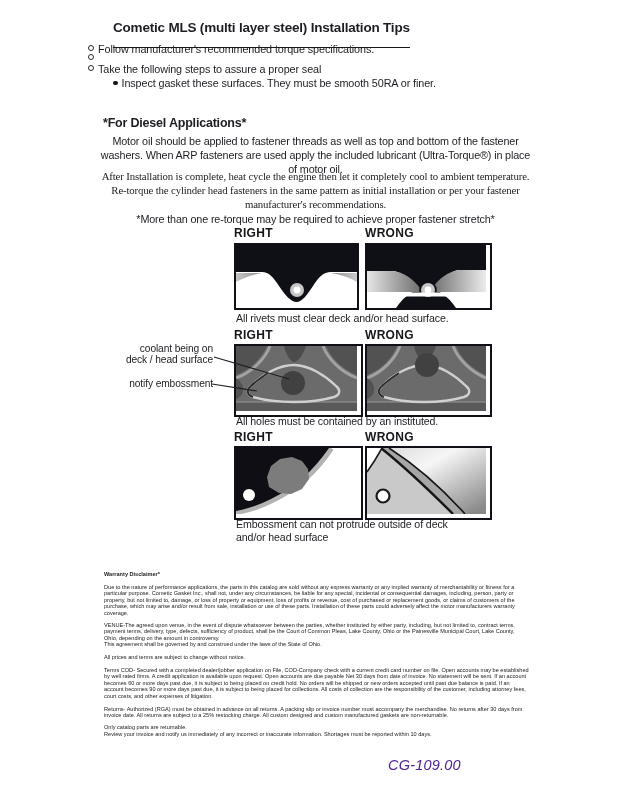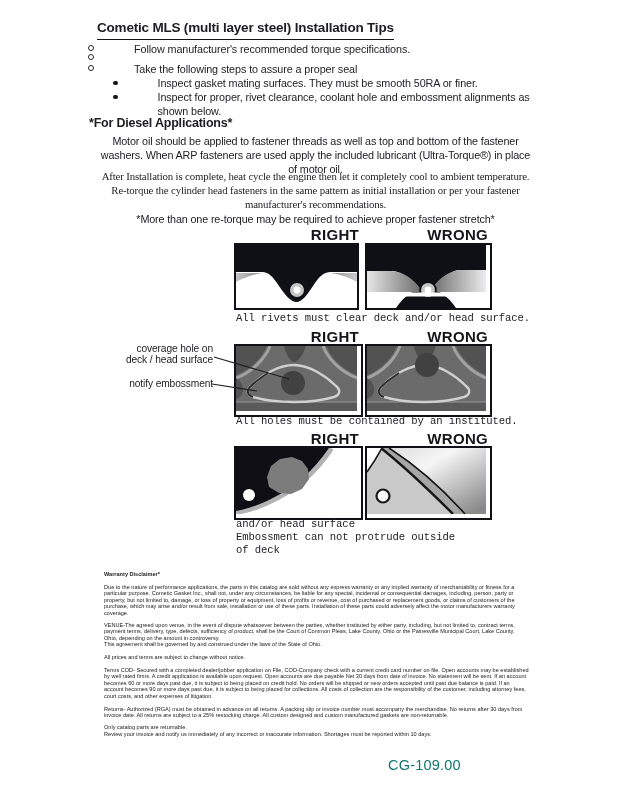--- a/index.html
+++ b/index.html
@@ -1,43 +1,43 @@
 <!DOCTYPE html>
 <html><head>
 <meta charset="utf-8">
 <style>
   html,body{margin:0;padding:0;background:#ffffff;}
   .page{position:relative;width:618px;height:800px;background:#ffffff;overflow:hidden;
         font-family:"Liberation Sans", sans-serif;color:#1d1d22;}
   .abs{position:absolute;}
-  .title{left:97px;top:20px;font-size:13.5px;font-weight:bold;letter-spacing:-0.2px;
-         border-bottom:1.6px solid #15151a;padding-bottom:4px;}
+  .title{left:113px;top:20px;font-size:13.5px;font-weight:bold;letter-spacing:-0.2px;
+         border-bottom:1.6px solid #15151a;padding-bottom:12px;}
   .tips{left:88px;top:42px;font-size:10.8px;letter-spacing:-0.1px;line-height:14px;width:460px;}
-  .tip-row{display:flex;align-items:baseline;gap:36px;}
+  .tip-row{display:flex;align-items:baseline;}
   .dot-o{flex:0 0 auto;width:4px;height:4px;border:1px solid #2a2a2a;border-radius:50%;
          margin-right:4px;position:relative;top:-2px;}
   .dot-f{flex:0 0 auto;width:4.5px;height:4.5px;background:#15151a;border-radius:50%;
          margin-right:4px;position:relative;top:-2px;}
   .sub{margin-left:25px;}
-  .diesel-head{left:89px;top:116px;font-size:12.5px;font-weight:bold;letter-spacing:-0.2px;}
+  .diesel-head{left:103px;top:116px;font-size:12.5px;font-weight:bold;letter-spacing:-0.2px;}
   .para{left:97px;width:437px;font-size:10.8px;letter-spacing:-0.15px;line-height:14.2px;text-align:center;}
   .p1{top:134px;}
   .p2{top:169px;font-family:Liberation Serif, serif;}
   .p3{top:212px;}
-  .figlabel{font-size:15px;font-weight:600;letter-spacing:0.3px;text-align:right;color:#15151a;}
+  .figlabel{font-size:12px;font-weight:600;letter-spacing:0.3px;text-align:left;color:#15151a;}
   .figbox{border:2px solid #101016;background:#fff;line-height:0;}
-  .caption{font-size:10.6px;letter-spacing:-0.1px;color:#1d1d22;line-height:13px;font-family:Liberation Mono, monospace;}
+  .caption{font-size:10.6px;letter-spacing:-0.1px;color:#1d1d22;line-height:13px;}
   .callout{font-size:10.2px;letter-spacing:-0.1px;text-align:right;line-height:11.2px;color:#1d1d22;}
   .fineprint-wrap{left:104px;top:571px;width:430px;height:180px;}
   .fineprint{width:762px;transform:scale(0.558);transform-origin:0 0;
              font-size:10px;line-height:11.6px;letter-spacing:0;color:#222;}
   .fineprint .fp-head{font-weight:bold;margin:0 0 11px 0;}
   .fineprint p{margin:0 0 11px 0;}
   .fineprint p.tight{margin:0;}
-  .pagenum{left:388px;top:757px;font-size:14.5px;letter-spacing:0.2px;color:#0f766e;}
+  .pagenum{left:388px;top:757px;font-size:14.5px;letter-spacing:0.2px;color:#4c1d95;font-style:italic;}
   svg{display:block;}
 </style>
 </head>
 <body>
 
 <div class="page">
 
   <div class="abs title">Cometic MLS (multi layer steel) Installation Tips</div>
 
   <div class="abs tips">
@@ -47,25 +47,21 @@
     </div>
     <div class="tip-row">
       <span class="dot-o"></span>
     </div>
     <div class="tip-row">
       <span class="dot-o"></span>
       <span>Take the following steps to assure a proper seal</span>
     </div>
     <div class="tip-row sub">
       <span class="dot-f"></span>
-      <span>Inspect gasket mating surfaces.  They must be smooth 50RA or finer.</span>
-    </div>
-    <div class="tip-row sub">
-      <span class="dot-f"></span>
-      <span>Inspect for proper, rivet clearance, coolant hole and embossment alignments as shown below.</span>
+      <span>Inspect gasket these surfaces.  They must be smooth 50RA or finer.</span>
     </div>
   </div>
 
   <div class="abs diesel-head">*For Diesel Applications*</div>
   <div class="abs para p1">Motor oil should be applied to fastener threads as well as top and bottom of the fastener washers. When ARP fasteners are used apply the included lubricant (Ultra-Torque®) in place of motor oil.</div>
   <div class="abs para p2">After Installation is complete, heat cycle the engine then let it completely cool to ambient temperature. Re-torque the cylinder head fasteners in the same pattern as initial installation or per your fastener manufacturer's recommendations.</div>
   <div class="abs para p3">*More than one re-torque may be required to achieve proper fastener stretch*</div>
 
   <div class="abs figlabel" style="left:234px;top:226px;width:125px;">RIGHT</div>
   <div class="abs figlabel" style="left:365px;top:226px;width:123px;">WRONG</div>
@@ -119,21 +115,21 @@
       <rect x="0" y="47.5" width="119" height="4" fill="#ffffff"></rect>
     </svg>
   </div>
 
   <div class="abs caption" style="left:236px;top:312px;">All rivets must clear deck and/or head surface.</div>
 
   <div class="abs figlabel" style="left:234px;top:328px;width:125px;">RIGHT</div>
   <div class="abs figlabel" style="left:365px;top:328px;width:123px;">WRONG</div>
 
   <div class="abs callout" style="left:100px;top:343px;width:113px;">
-    <div>coverage hole on</div>
+    <div>coolant being on</div>
     <div>deck / head surface</div>
   </div>
   <div class="abs callout" style="left:100px;top:378px;width:113px;">notify embossment</div>
 
   <div class="abs figbox" style="left:234px;top:344px;width:125px;height:69px;">
     <svg width="121" height="65" viewBox="0 0 121 65">
       <rect width="121" height="65" fill="#6b6b6b"></rect>
       <rect y="56" width="121" height="9" fill="#5a5a5a"></rect>
       <line x1="0" y1="56" x2="121" y2="56" stroke="#989898" stroke-width="1.2"></line>
       <path d="M34,0 C29,13 16,26 0,32" stroke="#a2a2a2" stroke-width="3" fill="none"></path>
@@ -194,22 +190,22 @@
       <path d="M14,0 C39,20 63,43 86,66 H98 C73,38 47,16 22,0 Z" fill="#a6a6a6"></path>
       <path d="M14,0 C39,20 63,43 86,66" stroke="#151515" stroke-width="2.4" fill="none"></path>
       <path d="M22,0 C47,16 73,38 98,66" stroke="#151515" stroke-width="1.6" fill="none"></path>
       <path d="M0,0 H15 C10,9 5,17 0,24 Z" fill="#ffffff"></path>
       <path d="M15,0 C10,9 5,17 0,24" stroke="#1a1a1a" stroke-width="1.6" fill="none"></path>
       <circle cx="16" cy="48" r="6.5" fill="#ffffff" stroke="#1a1a1a" stroke-width="2.2"></circle>
     </svg>
   </div>
 
   <div class="abs caption" style="left:236px;top:518px;width:230px;">
+    <div>Embossment can not protrude outside of deck</div>
     <div>and/or head surface</div>
-    <div>Embossment can not protrude outside of deck</div>
   </div>
 
   <svg class="abs" style="left:0;top:0;pointer-events:none;" width="618" height="800" viewBox="0 0 618 800">
     <line x1="214" y1="357" x2="289" y2="379" stroke="#1d1d22" stroke-width="1.1"></line>
     <line x1="212" y1="384" x2="257" y2="391" stroke="#1d1d22" stroke-width="1.1"></line>
   </svg>
 
   <div class="abs fineprint-wrap">
     <div class="fineprint">
       <div class="fp-head">Warranty Disclaimer*</div>

